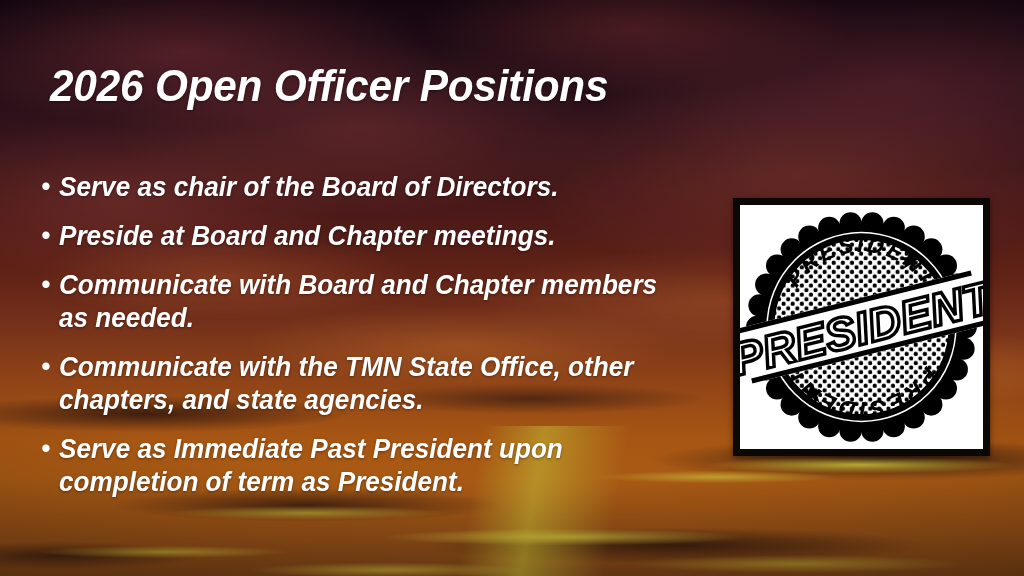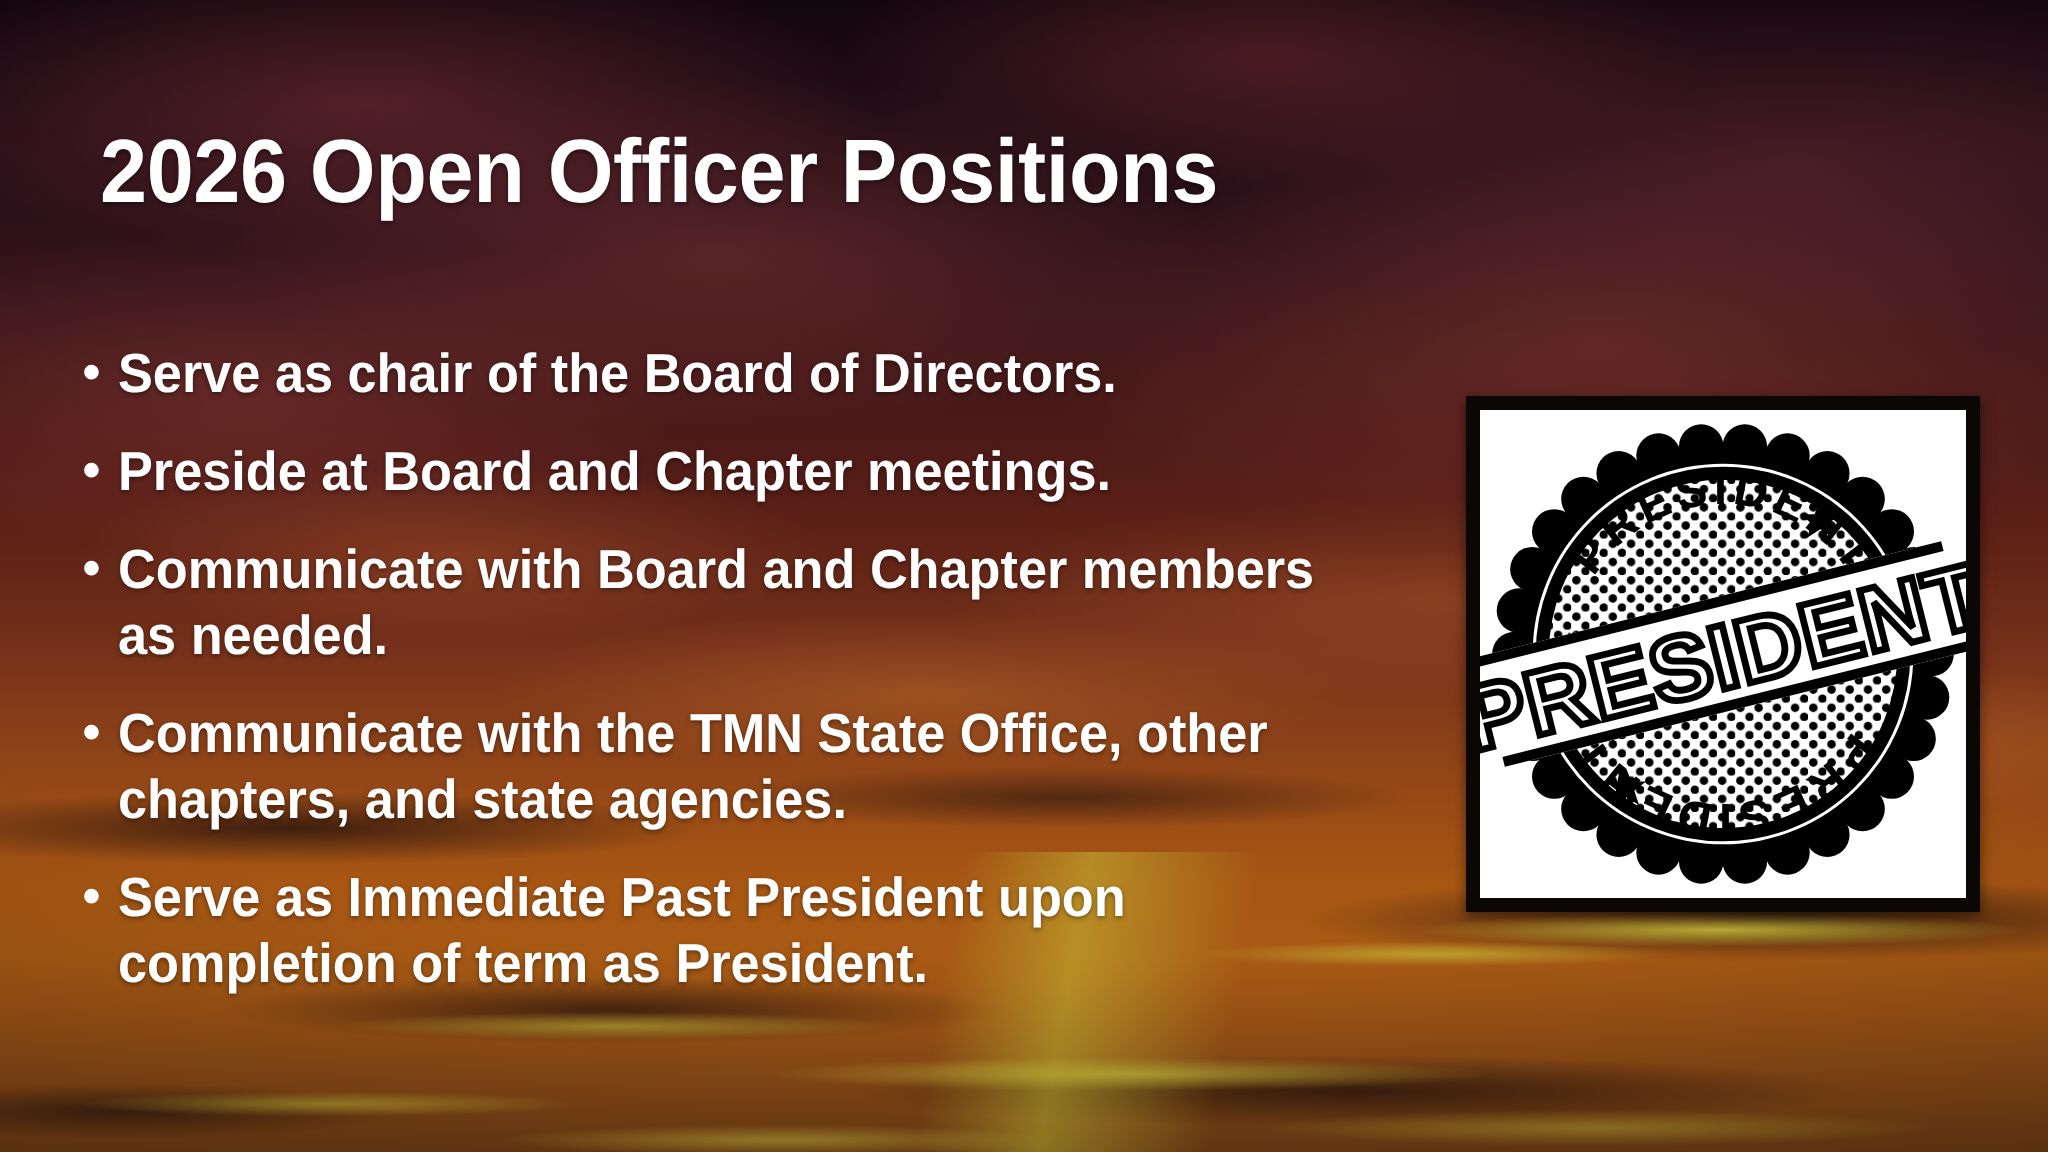--- a/index.html
+++ b/index.html
@@ -7,20 +7,21 @@
     padding: 0;
     background: #000;
   }
   #slide {
     position: relative;
     width: 1024px;
     height: 576px;
     overflow: hidden;
     font-family: "Liberation Sans", "DejaVu Sans", sans-serif;
     background: #2a0f18;
+    font-style: italic;
   }
 
   
   .sky-base {
     position: absolute;
     inset: 0;
     background:
       linear-gradient(to bottom,
         #14060f 0%,
         #1d0a14 8%,

